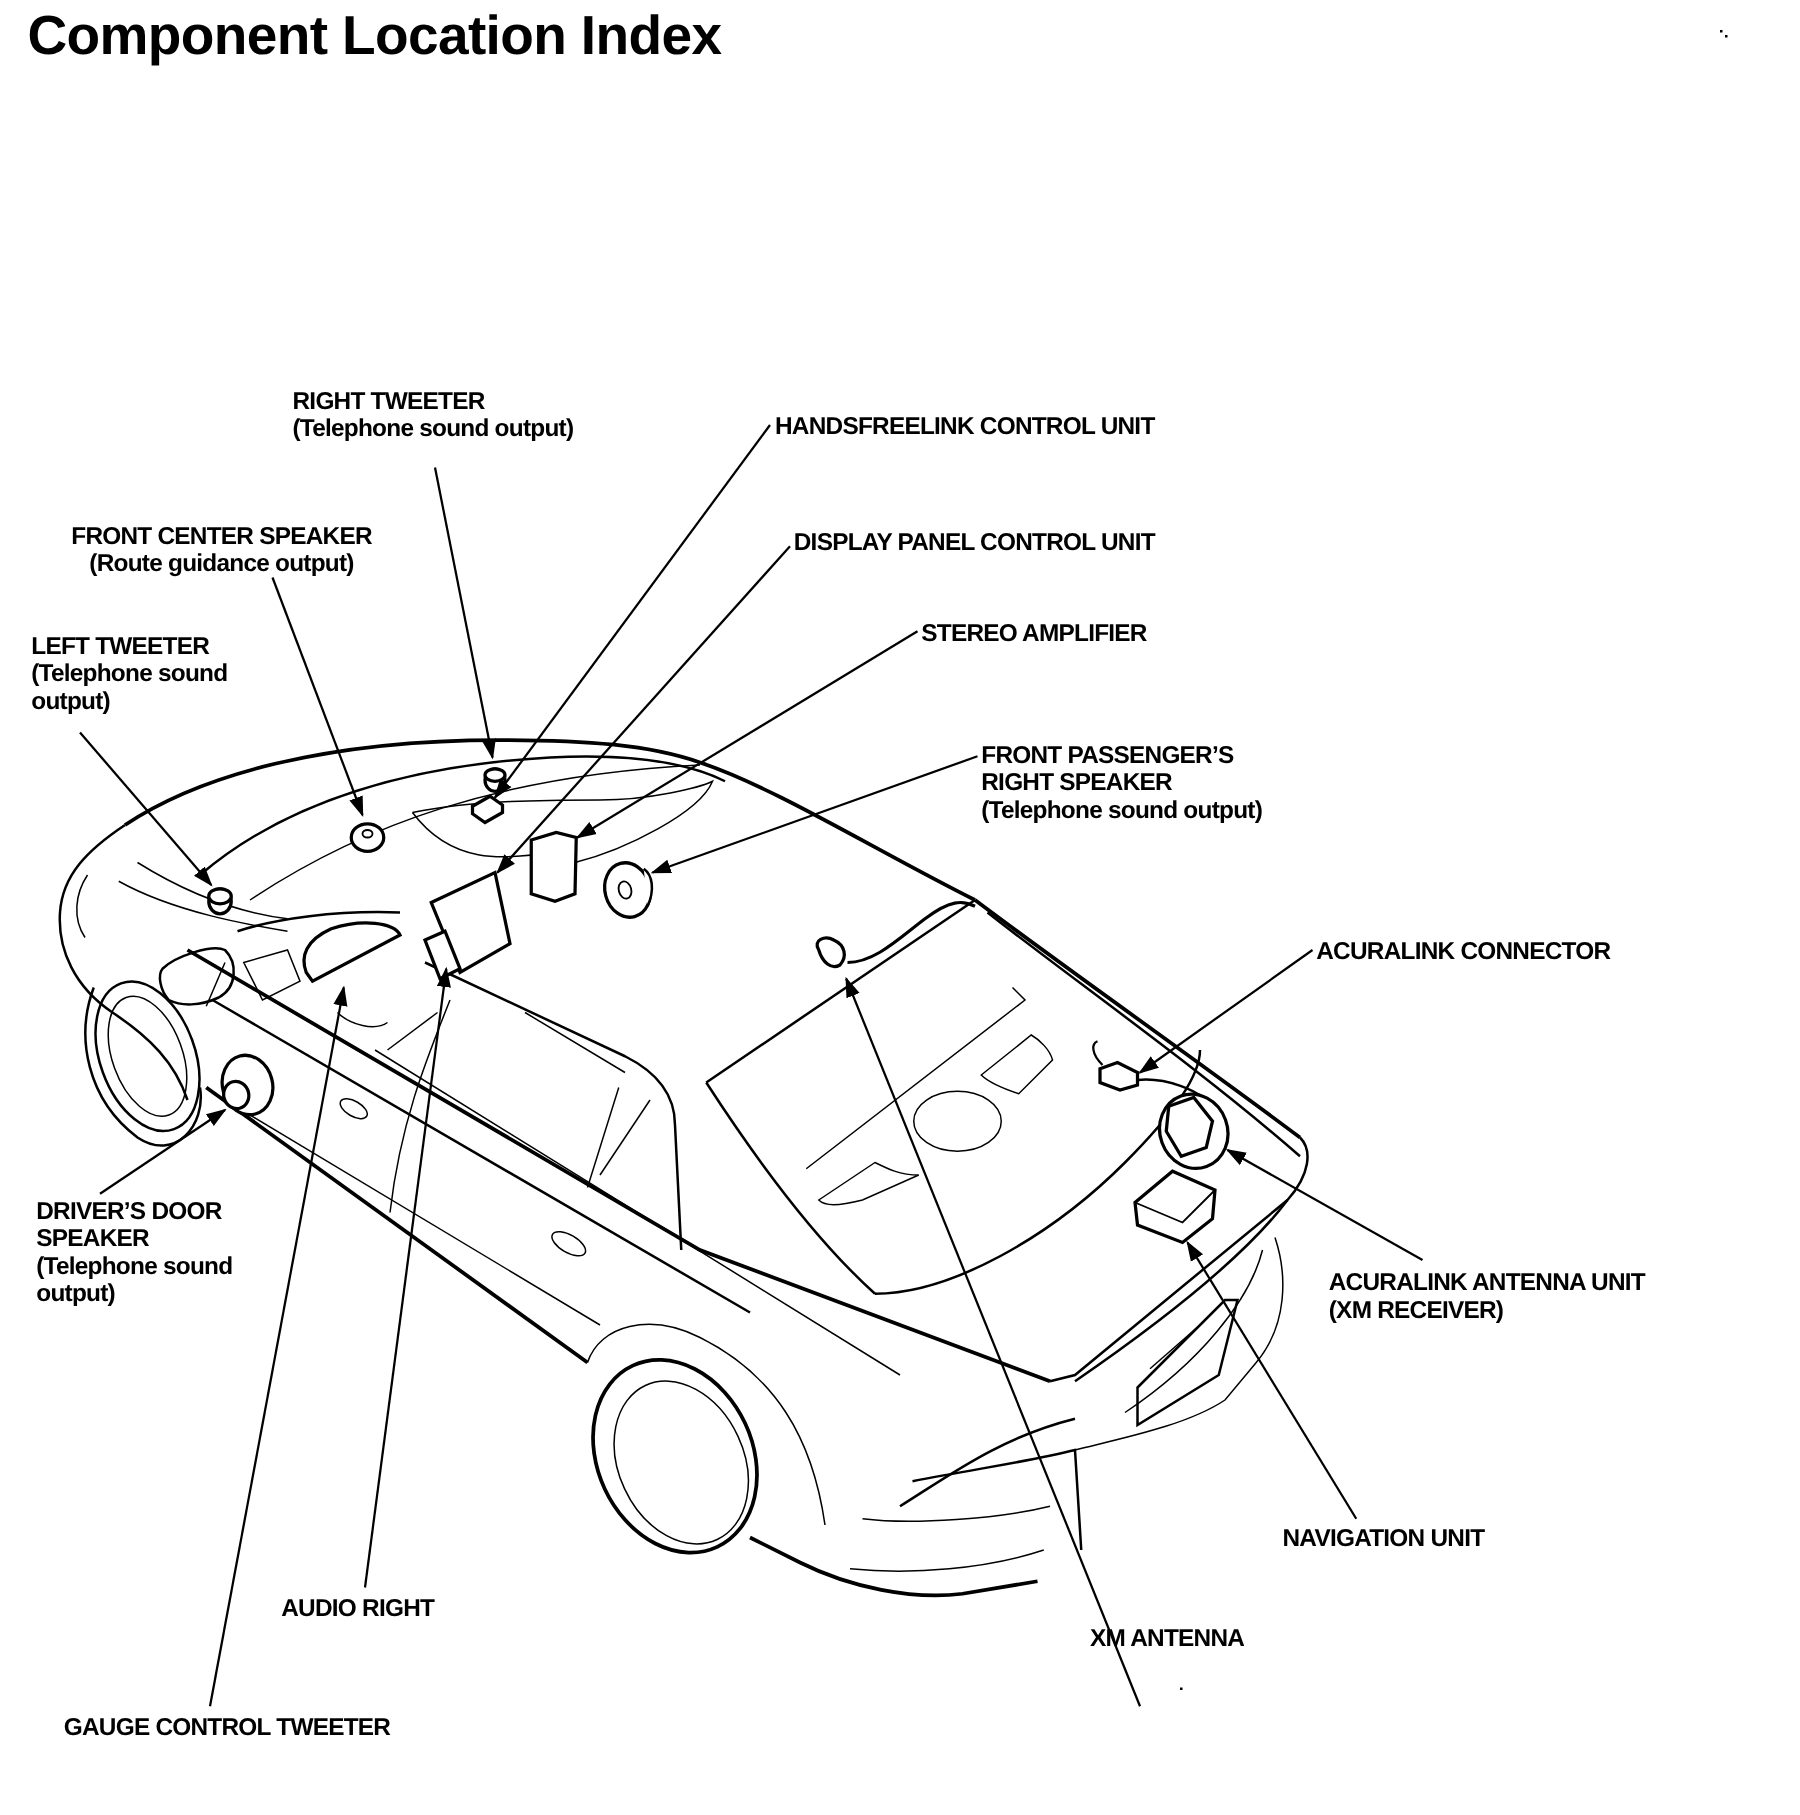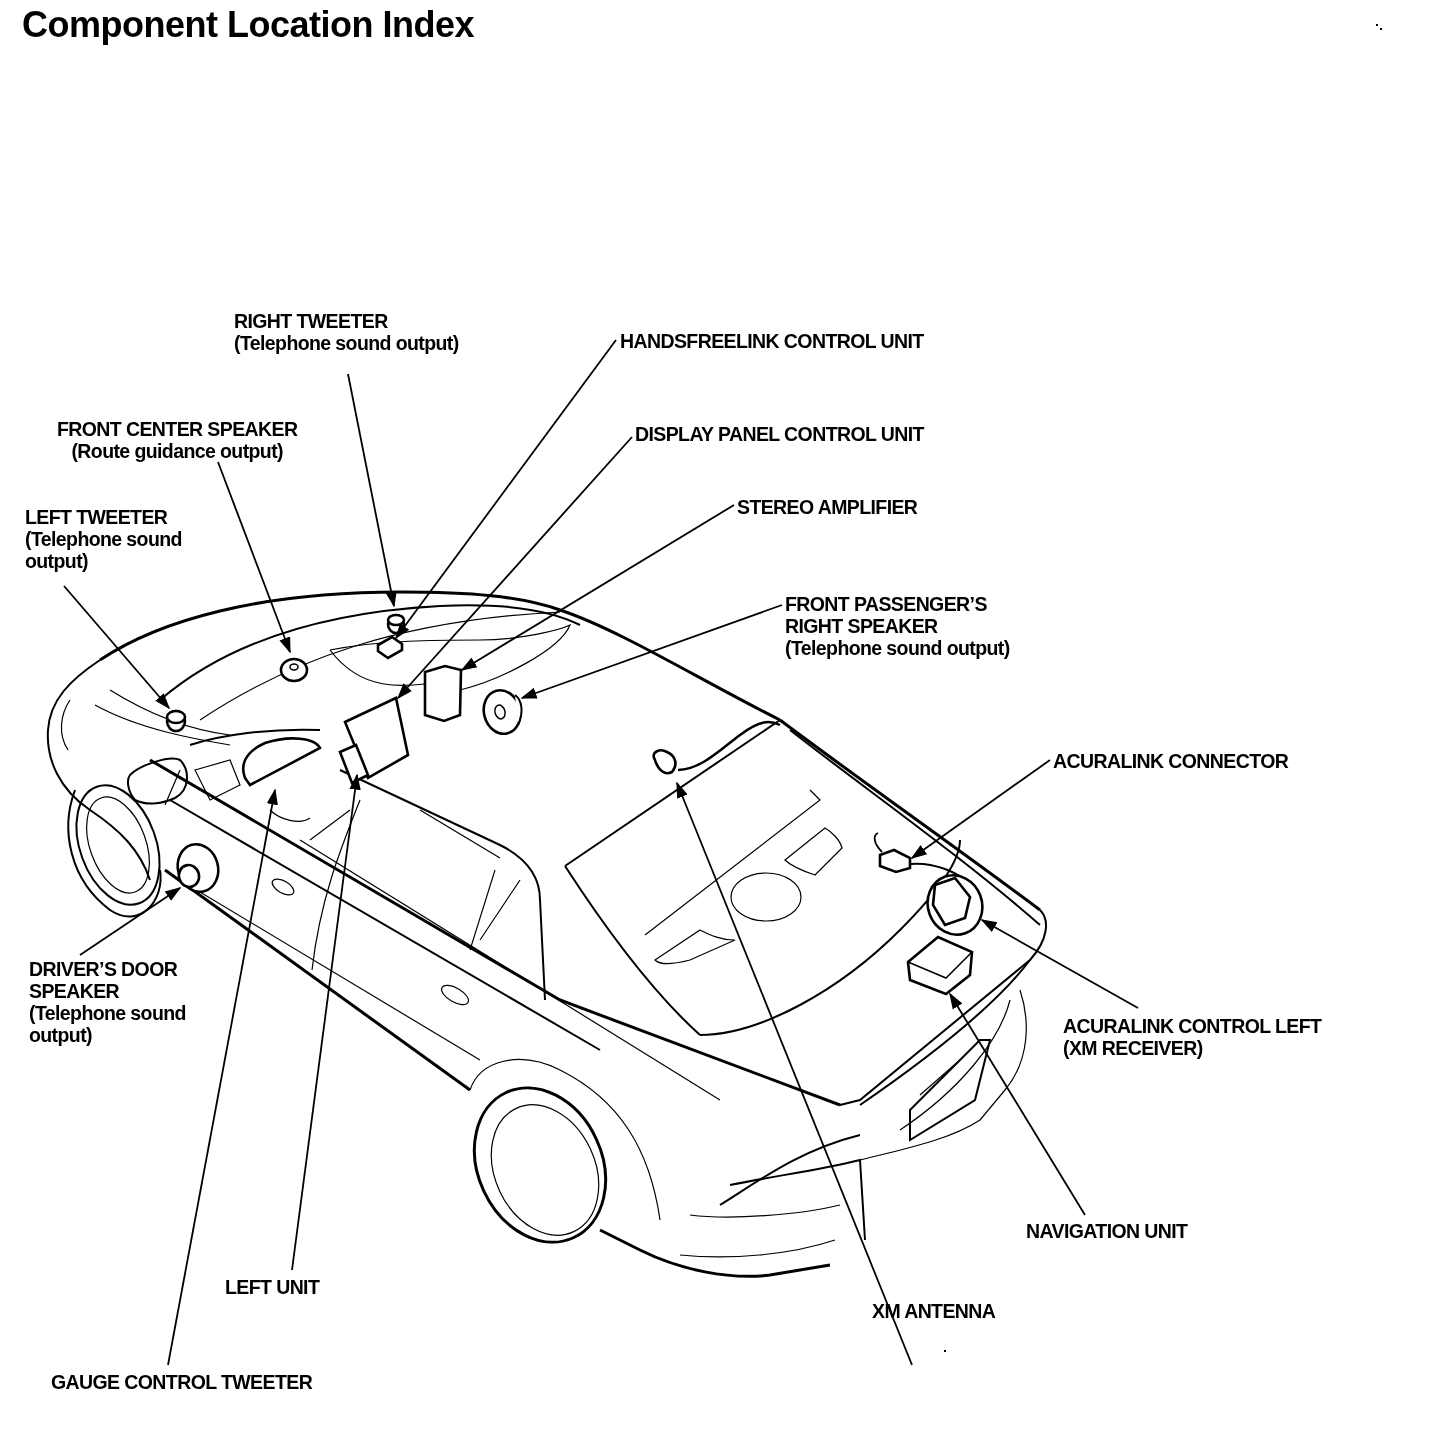--- a/index.html
+++ b/index.html
@@ -1,18 +1,18 @@
 <!DOCTYPE html>
 <html><head>
 <meta charset="utf-8">
 <style>
   html, body { margin: 0; padding: 0; background: #ffffff; }
   body { width: 1440px; height: 1452px; position: relative; overflow: hidden;
          font-family: "Liberation Sans", sans-serif; color: #000; }
-  .title { position: absolute; left: 22px; top: 4px; font-size: 36px; font-weight: bold;
+  .title { position: absolute; left: 22px; top: 4px; font-size: 44px; font-weight: bold;
            letter-spacing: -0.5px; margin: 0; text-align: center; }
   .label { position: absolute; font-weight: bold; font-size: 19.5px; line-height: 22px;
            letter-spacing: -0.6px; white-space: nowrap; }
   .label .sub { display: block; }
   svg.art { position: absolute; left: 0; top: 0; }
   .car path, .car ellipse, .car rect, .car polygon, .car line, .car polyline { fill: none; stroke: #000; }
   .thin { stroke-width: 1.2; }
   .med { stroke-width: 2; }
   .thick { stroke-width: 3; }
   .comp path, .comp ellipse, .comp rect, .comp polygon, .comp polyline { fill: #fff; stroke: #000; stroke-width: 2.6; }
@@ -55,28 +55,28 @@
 <div class="label" style="left:1053px; top:750px;">
   <span>ACURALINK CONNECTOR</span>
 </div>
 <div class="label" style="left:29px; top:958px;">
   <span>DRIVER’S DOOR</span>
   <span class="sub">SPEAKER</span>
   <span class="sub">(Telephone sound</span>
   <span class="sub">output)</span>
 </div>
 <div class="label" style="left:1063px; top:1015px;">
-  <span>ACURALINK CONTROL LEFT</span>
+  <span>ACURALINK ANTENNA UNIT</span>
   <span class="sub">(XM RECEIVER)</span>
 </div>
 <div class="label" style="left:1026px; top:1220px;text-align:center;">
   <span>NAVIGATION UNIT</span>
 </div>
 <div class="label" style="left:225px; top:1276px;">
-  <span>LEFT UNIT</span>
+  <span>AUDIO RIGHT</span>
 </div>
 <div class="label" style="left:51px; top:1371px;">
   <span>GAUGE CONTROL TWEETER</span>
 </div>
 <div class="label" style="left:872px; top:1300px;">
   <span>XM ANTENNA</span>
 </div>
 
 <svg class="art" width="1440" height="1452" viewBox="0 0 1440 1452">
   <defs>

